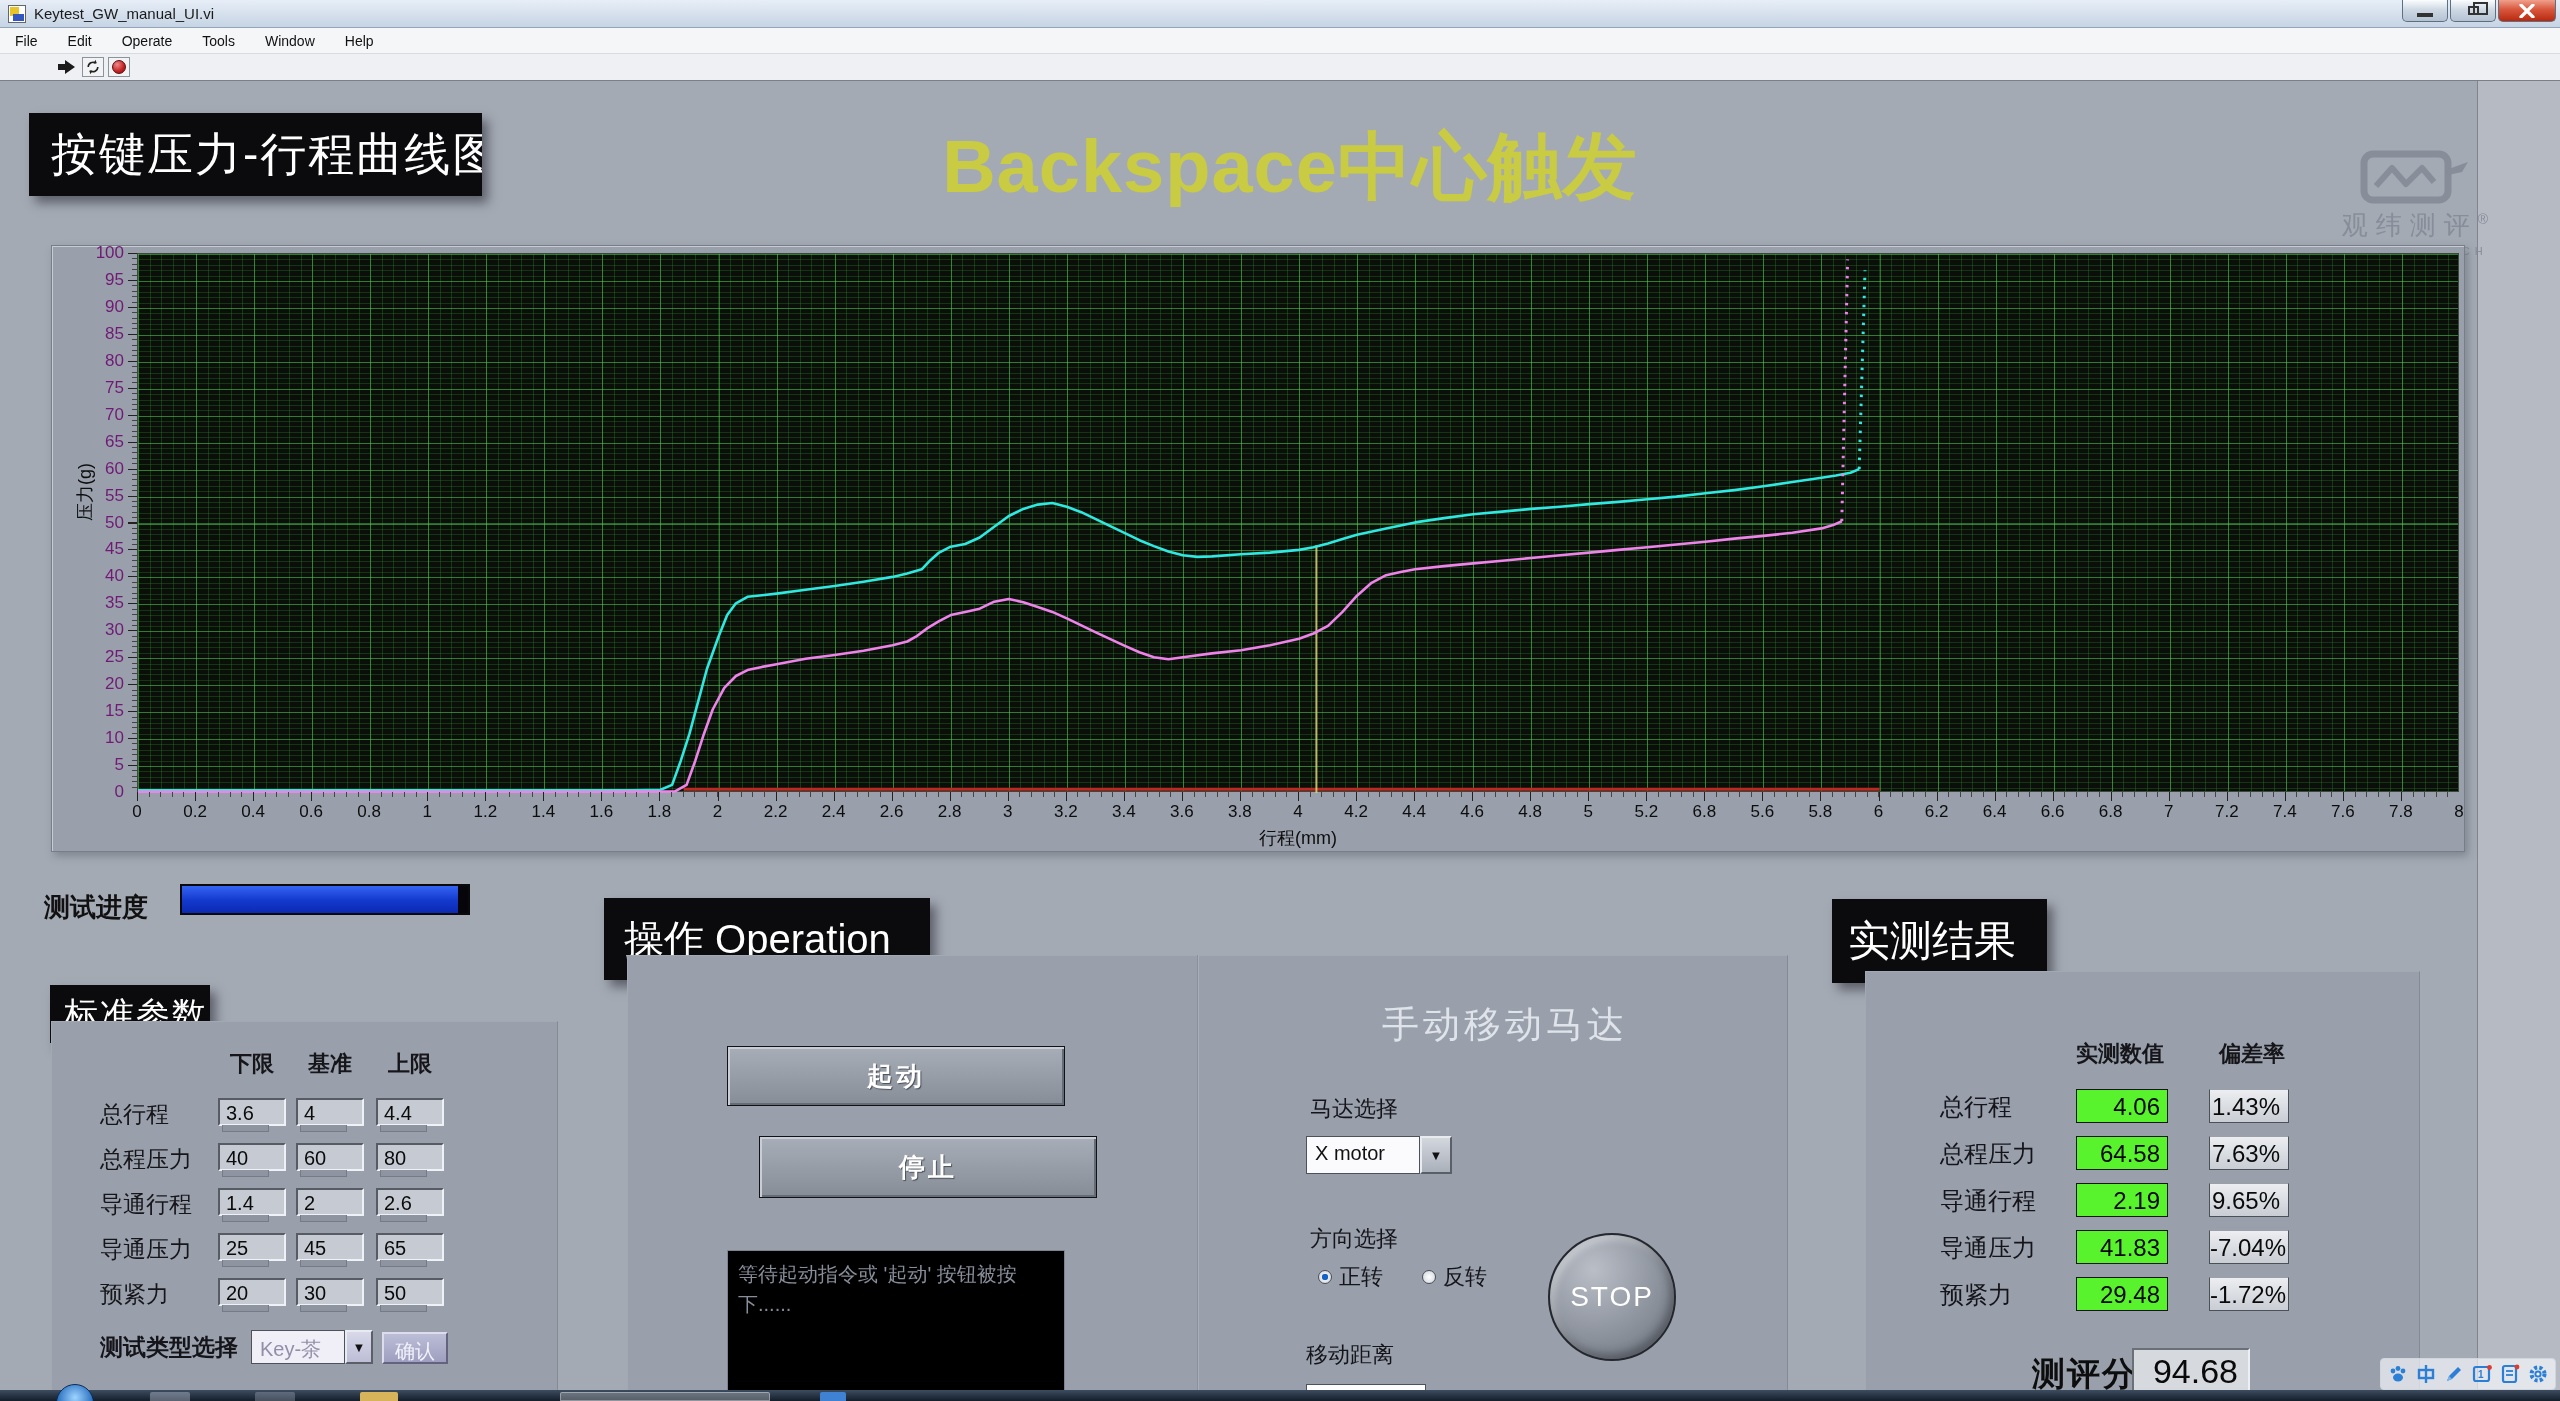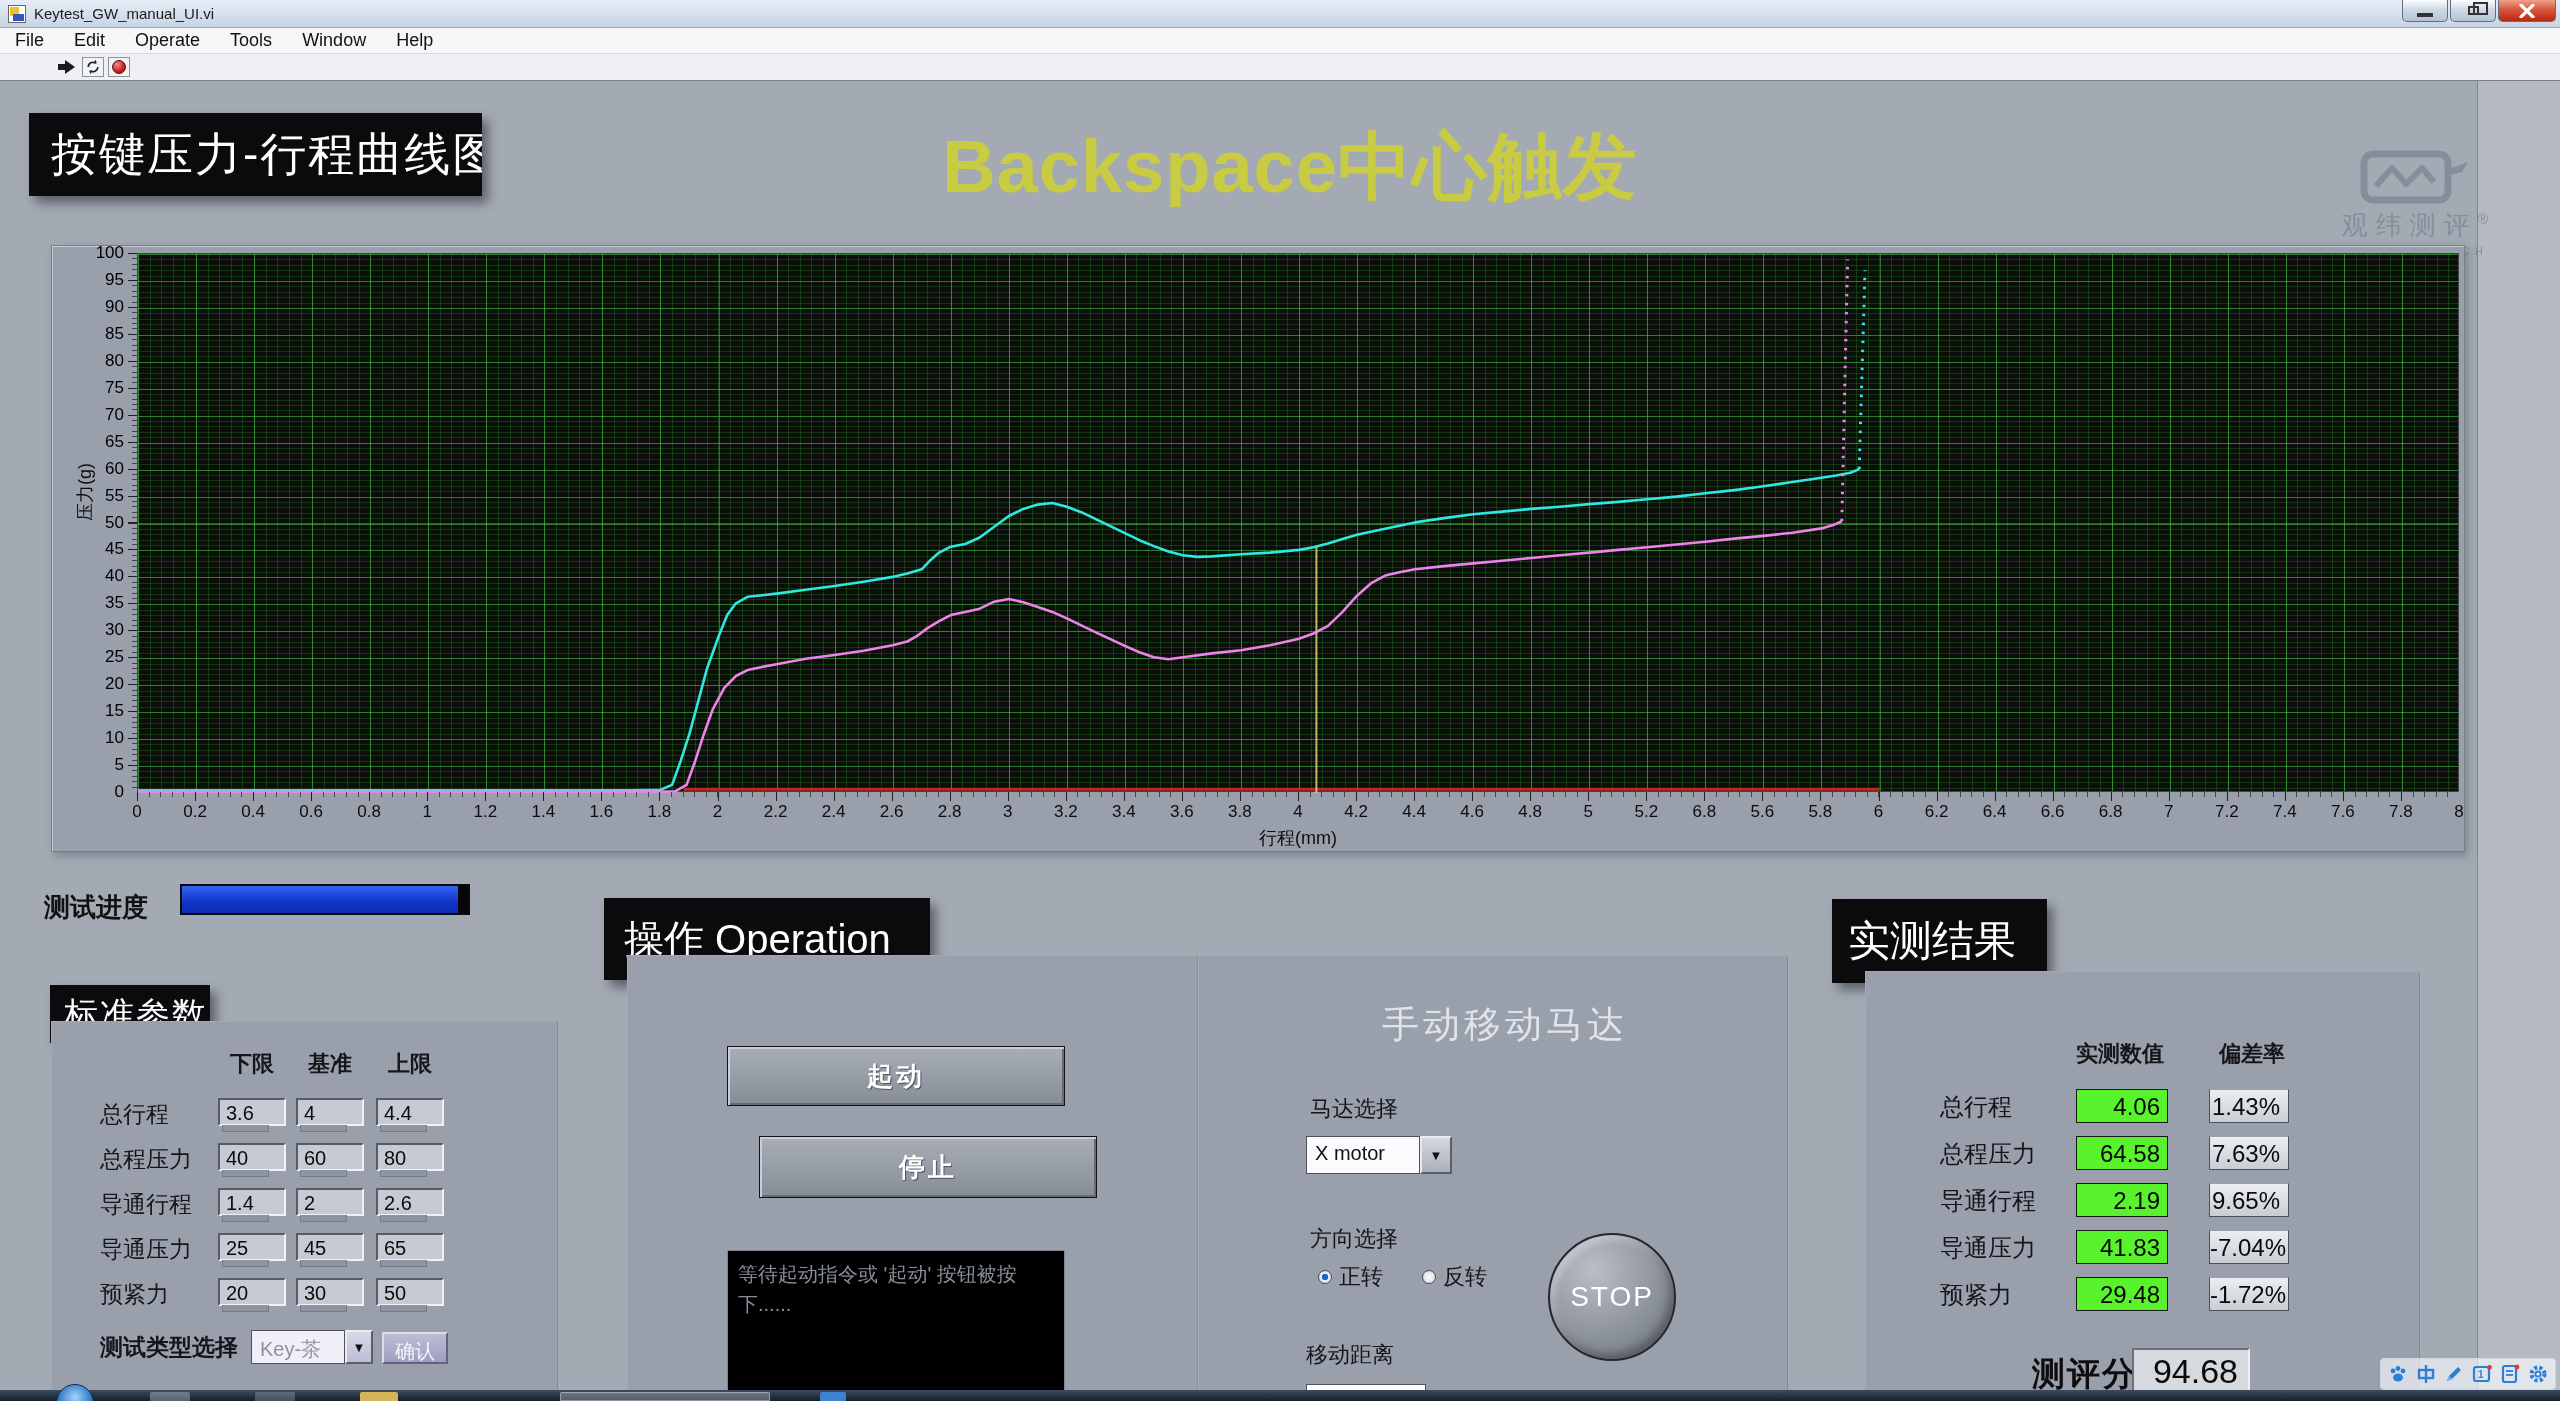--- a/index.html
+++ b/index.html
@@ -14,21 +14,21 @@
   .vi-icon::after{content:"";position:absolute;right:1px;bottom:1px;width:11px;height:7px;background:#3356c0;}
   .wtitle{left:34px;top:5px;font-size:15px;color:#1b1b1b;}
   .winbtns{right:4px;top:0;height:24px;display:flex;}
   .winbtn{width:46px;height:22px;margin-left:2px;border:1px solid #5f6f82;border-top:none;border-radius:0 0 5px 5px;background:linear-gradient(#fbfdfe,#cfd9e4 45%,#b4c2d2);display:flex;align-items:center;justify-content:center;}
   .winbtn.close{width:58px;background:linear-gradient(#f0a08c,#d8573d 45%,#b8290f);}
   .glyph-min{width:16px;height:4px;background:#333;margin-top:8px;}
   .glyph-max{width:11px;height:9px;border:2px solid #333;position:relative;background:transparent;}
   .glyph-max::before{content:"";position:absolute;left:3px;top:-6px;width:11px;height:9px;border:2px solid #333;}
 
   .menubar{left:0;top:28px;width:2560px;height:26px;background:#f4f6f8;border-bottom:1px solid #d7dbdf;display:flex;align-items:center;}
-  .menu-item{padding:0 15px;font-size:18px;color:#111;}
+  .menu-item{padding:0 15px;font-size:14px;color:#111;}
 
   .toolbar{left:0;top:54px;width:2560px;height:27px;background:#eef0f3;border-bottom:1px solid #7a8088;display:flex;align-items:center;}
   .tbtn{width:22px;height:20px;margin-left:4px;border:1px solid #8d939b;background:#f2f3f5;display:flex;align-items:center;justify-content:center;}
   .tbtn.noborder{border:none;background:transparent;margin-left:56px;}
   .abort-dot{width:14px;height:14px;border-radius:50%;background:radial-gradient(circle at 35% 30%,#ef8a8a,#c22020 60%,#8c0f0f);border:1px solid #5c0d0d;}
 
   
   .frontpanel{left:0;top:81px;width:2560px;height:1309px;background:#a4aab4;}
   .rightstrip{left:2477px;top:81px;width:83px;height:1309px;background:#b6bbc3;border-left:1px solid #7f8691;}
 
@@ -51,21 +51,21 @@
       repeating-linear-gradient(to bottom, rgba(45,140,45,.3) 0 1px, transparent 1px 5.39px);
     border:1px solid #3a4a3a;}
   .plot svg{position:absolute;left:0;top:0;}
   .yticks{left:128px;top:253px;width:9px;height:539px;
     background:repeating-linear-gradient(to bottom,#222 0 1px,transparent 1px 26.95px) right/9px 100% no-repeat,
                repeating-linear-gradient(to bottom,#444 0 1px,transparent 1px 5.39px) right/5px 100% no-repeat;}
   .xticks{left:137px;top:792px;width:2322px;height:9px;
     background:repeating-linear-gradient(to right,#222 0 1px,transparent 1px 58.05px) top/100% 9px no-repeat,
                repeating-linear-gradient(to right,#444 0 1px,transparent 1px 11.61px) top/100% 5px no-repeat;}
   .ylabels{left:54px;top:253px;width:72px;height:539px;}
-  .ylab{position:absolute;right:2px;width:70px;text-align:right;font-size:17px;color:#000000;}
+  .ylab{position:absolute;right:2px;width:70px;text-align:right;font-size:17px;color:#701a75;}
   .xlabels{left:137px;top:800px;width:2322px;height:24px;}
   .xlab{position:absolute;top:2px;width:60px;margin-left:-30px;text-align:center;font-size:17px;color:#0d0d0d;}
   .axis-unit{font-size:18px;color:#0d0d0d;}
   .yunit{left:30px;top:480px;width:110px;transform:rotate(-90deg);transform-origin:center;text-align:center;}
   .xunit{left:1218px;top:826px;width:160px;text-align:center;}
 
   
   .prog-label{left:44px;top:890px;font-size:26px;color:#111;font-weight:bold;}
   .pbar{left:180px;top:884px;width:290px;height:31px;border:2px solid #0a0a0c;background:#05050a;}
   .pfill{height:100%;background:linear-gradient(#3464f2,#1238cc 55%,#0c2ab2);}

